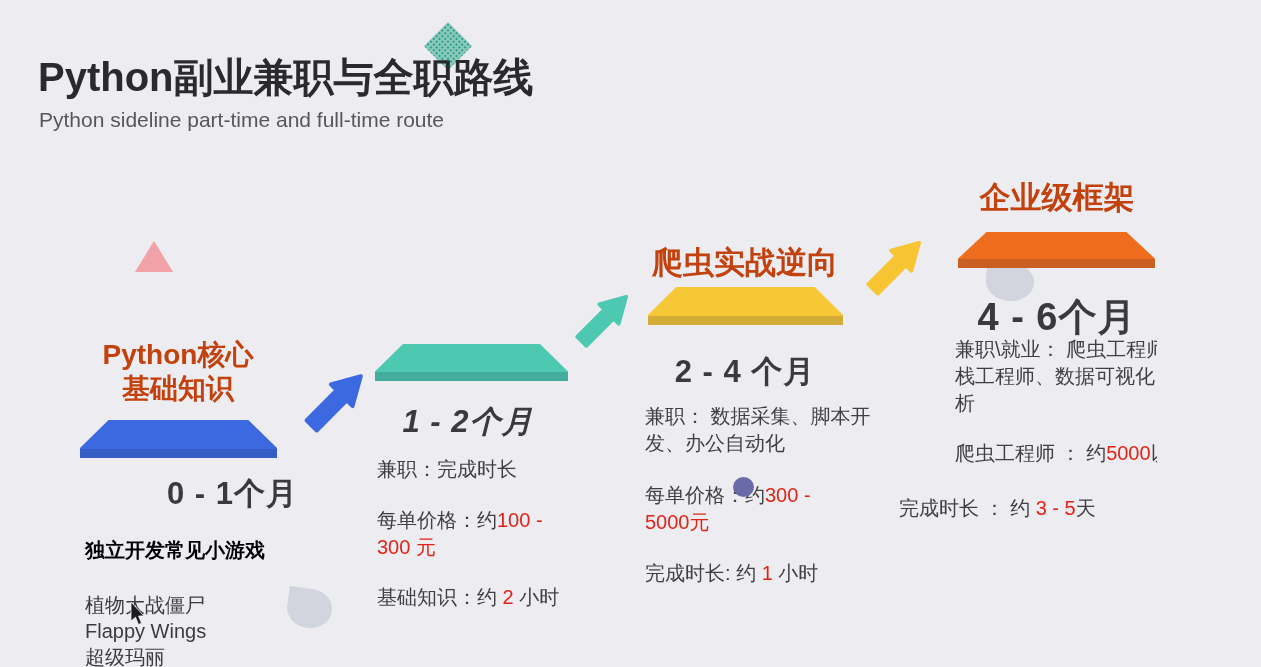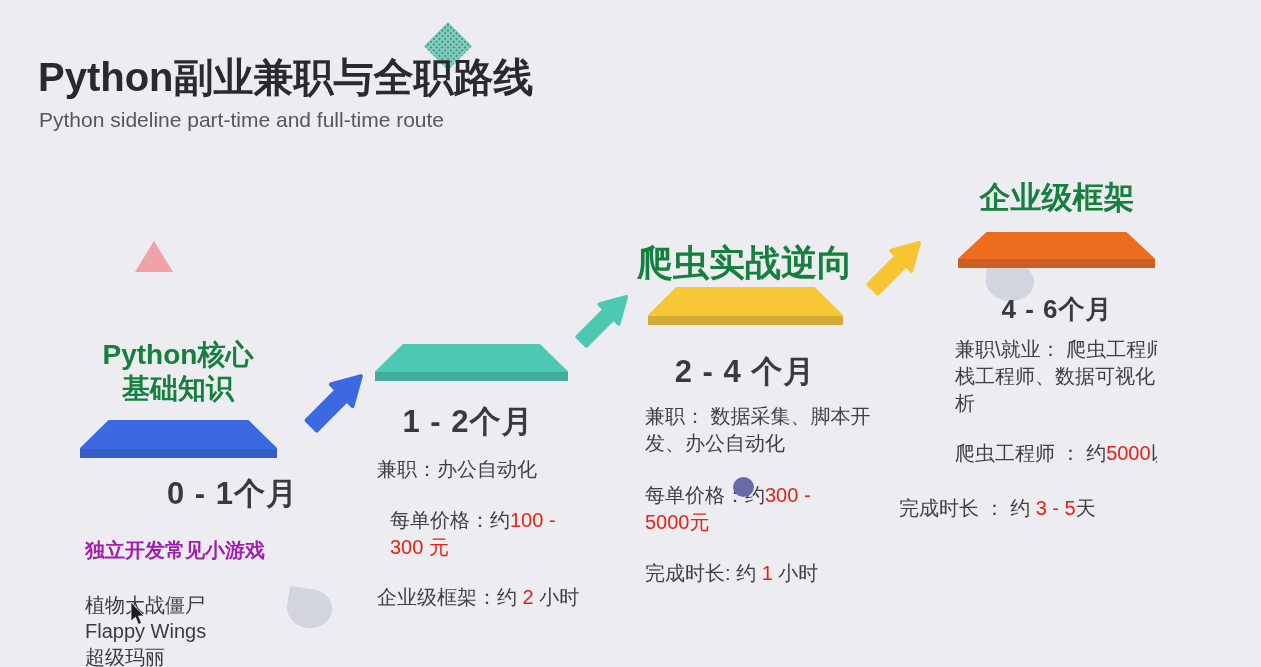--- a/index.html
+++ b/index.html
@@ -24,21 +24,21 @@
     position:absolute;left:38px;top:50px;z-index:1;
     font-size:40px;font-weight:700;color:#2a2a2e;letter-spacing:0px;
     white-space:nowrap;
   }
   .subtitle{
     position:absolute;left:39px;top:108px;z-index:1;
     font-size:21px;font-weight:400;color:#57575b;white-space:nowrap;
   }
   
   .stage-heading{
-    position:absolute;text-align:center;font-weight:700;color:#15803d;
+    position:absolute;text-align:center;font-weight:700;color:#c2410c;
     line-height:34px;font-size:28px;white-space:nowrap;
   }
   .duration{
     position:absolute;text-align:center;font-weight:700;color:#3a3a3e;
     font-size:31px;white-space:nowrap;letter-spacing:1px;
   }
   .trap{position:absolute;clip-path:polygon(14.5% 0,85.5% 0,100% 74%,100% 100%,0 100%,0 74%);}
   .trap::after{
     content:"";position:absolute;left:0;right:0;bottom:0;height:25%;
     background:rgba(20,30,60,0.16);
@@ -64,21 +64,21 @@
   }
   .cursor{position:absolute;z-index:4;}
   
   .trap-blue{background:#3c69df;}
   .trap-teal{background:#4cc9b0;}
   .trap-yellow{background:#f7c835;}
   .trap-orange{background:#ed6c1e;}
   .arrow-blue{color:#3c69df;}
   .arrow-teal{color:#4cc9b0;}
   .arrow-yellow{color:#f6c531;}
-  .note-red{position:absolute;font-size:20px;font-weight:700;color:#a21caf;white-space:nowrap;}
+  .note-red{position:absolute;font-size:20px;font-weight:700;color:#000000;white-space:nowrap;}
   .projects{position:absolute;font-size:20px;line-height:26px;color:#3c3c40;}
   .projects span{display:block;}
 </style>
 </head>
 <body>
 
 <div class="canvas">
 
   <div class="diamond"></div>
   <div class="title">Python副业兼职与全职路线</div>
@@ -113,41 +113,41 @@
 
   <div class="arrow arrow-blue" style="left:297px;top:371px;width:74px;height:64px;">
     <svg viewBox="0 0 100 100">
         <path d="M7 77 L54 30 L45 21 L92 8 L79 55 L70 46 L23 93 Z" fill="currentColor" stroke="currentColor" stroke-width="6" stroke-linejoin="round"></path>
       </svg>
   </div>
 
 
   <div class="trap trap-teal" style="left:375px;top:344px;width:193px;height:37px;"></div>
 
-  <div class="duration" style="left:350px;top:401px;width:236px;">1 - 2个月</div>
+  <div class="duration" style="left:350px;top:401px;width:236px;font-style:italic;">1 - 2个月</div>
 
   <div class="body-text" style="left:377px;top:456px;width:200px;">
-    <span>兼职：</span><span>办公自动化</span>
+    <span>兼职：</span><span>完成时长</span>
   </div>
 
-  <div class="body-text" style="left:390px;top:507px;width:192px;">
+  <div class="body-text" style="left:377px;top:507px;width:192px;">
     <span>每单价格：</span><span>约</span><span class="red">100 - 300 元</span><span></span>
   </div>
 
   <div class="body-text" style="left:377px;top:584px;width:230px;">
-    <span>企业级框架：</span><span>约 </span><span class="red">2</span><span> 小时</span>
+    <span>基础知识：</span><span>约 </span><span class="red">2</span><span> 小时</span>
   </div>
 
   <div class="arrow arrow-teal" style="left:572px;top:292px;width:60px;height:58px;">
     <svg viewBox="0 0 100 100">
         <path d="M7 77 L54 30 L45 21 L92 8 L79 55 L70 46 L23 93 Z" fill="currentColor" stroke="currentColor" stroke-width="6" stroke-linejoin="round"></path>
       </svg>
   </div>
 
-  <div class="stage-heading" style="left:625px;top:246px;width:240px;font-size:36px;">
+  <div class="stage-heading" style="left:625px;top:246px;width:240px;font-size:31px;">
     <span>爬虫实战逆向</span>
   </div>
 
   <div class="trap trap-yellow" style="left:648px;top:287px;width:195px;height:38px;"></div>
 
   <div class="duration" style="left:625px;top:339px;width:240px;margin-top:12px;">2 - 4 个月</div>
 
   <div class="body-text" style="left:645px;top:403px;width:238px;">
     <span>兼职： </span><span>数据采集、脚本开发、办公自动化</span>
   </div>
@@ -169,21 +169,21 @@
   </div>
 
   <div class="stage-heading" style="left:937px;top:181px;width:240px;font-size:31px;">
     <span>企业级框架</span>
   </div>
 
   <div class="gray-leaf" style="left:986px;top:263px;width:48px;height:38px;transform:rotate(4deg);z-index:0;"></div>
 
   <div class="trap trap-orange" style="left:958px;top:232px;width:197px;height:36px;z-index:1;"></div>
 
-  <div class="duration" style="left:937px;top:292px;width:240px;z-index:2;font-size:26px;">4 - 6个月</div>
+  <div class="duration" style="left:937px;top:292px;width:240px;z-index:2;font-size:38px;">4 - 6个月</div>
 
   <div class="body-text" style="left:955px;top:336px;width:258px;">
     <span>兼职\就业： </span><span>爬虫工程师、全栈工程师、数据可视化、分析</span>
   </div>
 
   <div class="body-text" style="left:955px;top:440px;width:260px;">
     <span>爬虫工程师 ： </span><span>约</span><span class="red">5000</span><span>以上</span>
   </div>
 
   <div class="body-text" style="left:899px;top:495px;width:260px;">

